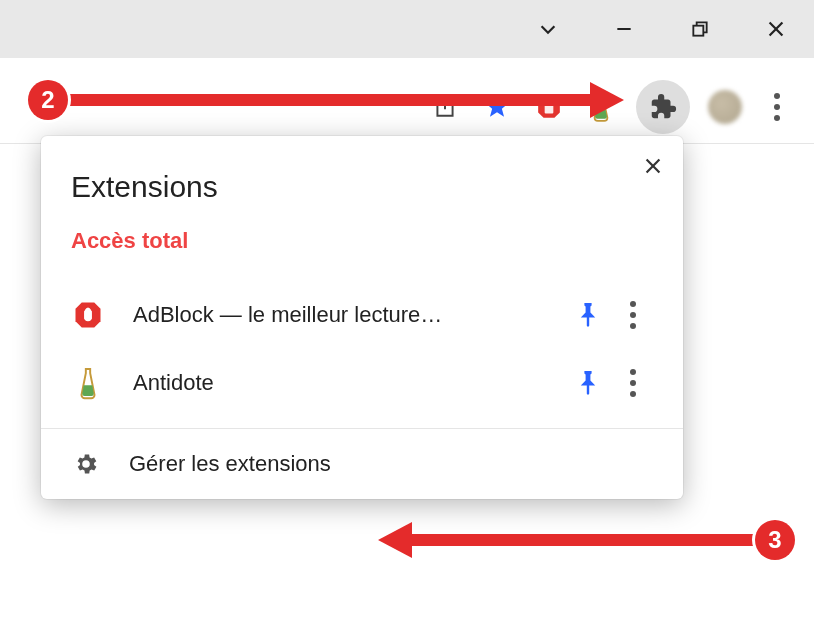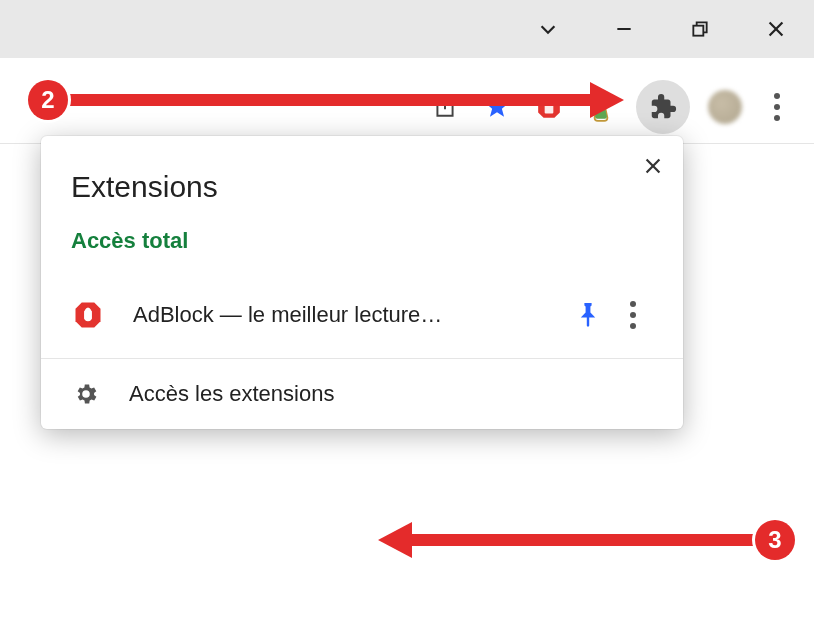--- a/index.html
+++ b/index.html
@@ -115,21 +115,21 @@
     cursor: pointer;
     color: #333;
     font-size: 24px;
   }
   .popup-section {
     padding: 14px 30px 16px 30px;
   }
   .section-title {
     font-size: 22px;
     font-weight: 700;
-    color: #15803d;
+    color: #ef4444;
     margin-bottom: 8px;
   }
   .section-desc {
     font-size: 21px;
     color: #555;
     line-height: 1.5;
   }
   .ext-list {
     padding: 4px 8px 10px 8px;
   }
@@ -323,28 +323,49 @@
           </svg>
       </div>
       <div class="row-menu">
         <div class="vdots">
             <span></span>
             <span></span>
             <span></span>
           </div>
       </div>
     </div>
+    <div class="ext-row">
+      <div class="ext-icon">
+        <svg width="26" height="34" viewBox="0 0 24 30">
+          <path d="M10 2 H14 V6 L18 26 A3 3 0 0 1 15 29 H9 A3 3 0 0 1 6 26 L10 6 Z" fill="none" stroke="#c59a3a" stroke-width="1.8"></path>
+          <path d="M8 17 L16 17 L17.3 25 A2 2 0 0 1 15.3 27 H8.7 A2 2 0 0 1 6.7 25 Z" fill="#5fa752"></path>
+        </svg>
+      </div>
+      <div class="ext-name">Antidote</div>
+      <div class="pin-icon">
+        <svg width="20" height="24" viewBox="0 0 16 20" fill="#2962ff">
+            <path d="M5 0 H11 V2 L10 3 V8 L14 12 H9 V19 L8 20 L7 19 V12 H2 L6 8 V3 L5 2 Z"></path>
+          </svg>
+      </div>
+      <div class="row-menu">
+        <div class="vdots">
+            <span></span>
+            <span></span>
+            <span></span>
+          </div>
+      </div>
+    </div>
   </div>
   <div class="popup-footer">
     <div class="gear">
       <svg width="26" height="26" viewBox="0 0 24 24" fill="#555">
         <path d="M19.4 13a7.8 7.8 0 0 0 .1-1 7.8 7.8 0 0 0-.1-1l2.1-1.6-2-3.5-2.5 1a7.6 7.6 0 0 0-1.7-1l-.4-2.6h-4l-.4 2.6a7.6 7.6 0 0 0-1.7 1l-2.5-1-2 3.5L6.5 11a7.8 7.8 0 0 0-.1 1 7.8 7.8 0 0 0 .1 1l-2.1 1.6 2 3.5 2.5-1a7.6 7.6 0 0 0 1.7 1l.4 2.6h4l.4-2.6a7.6 7.6 0 0 0 1.7-1l2.5 1 2-3.5Zm-7.4 2.5A3.5 3.5 0 1 1 15.5 12 3.5 3.5 0 0 1 12 15.5Z"></path>
       </svg>
     </div>
-    <div class="footer-label">Accès les extensions</div>
+    <div class="footer-label">Gérer les extensions</div>
   </div>
 </div>
 
 <div class="badge" style="top:80px; left:28px;">2</div>
 <div class="arrow-line" style="top:94px; left:62px; width:530px;"></div>
 <div class="arrow-head-r" style="top:82px; left:590px;"></div>
 
 <div class="badge" style="top:520px; left:755px;">3</div>
 <div class="arrow-line" style="top:534px; left:410px; width:350px;"></div>
 <div class="arrow-head-l" style="top:522px; left:378px;"></div>

